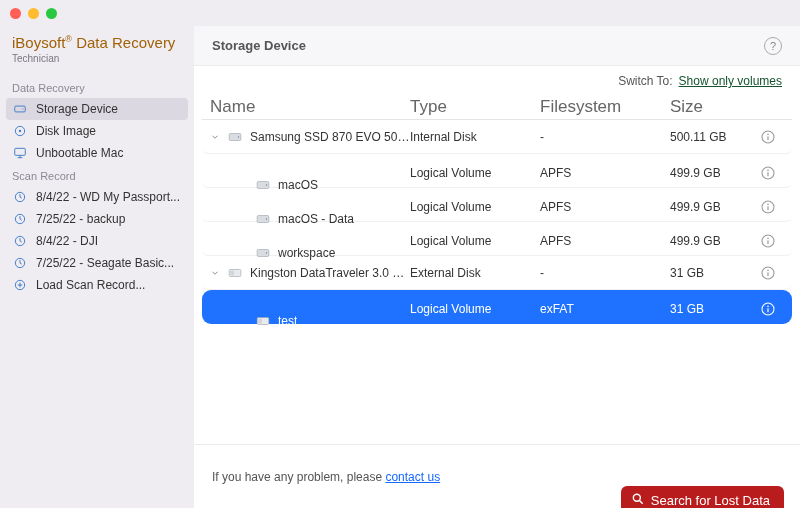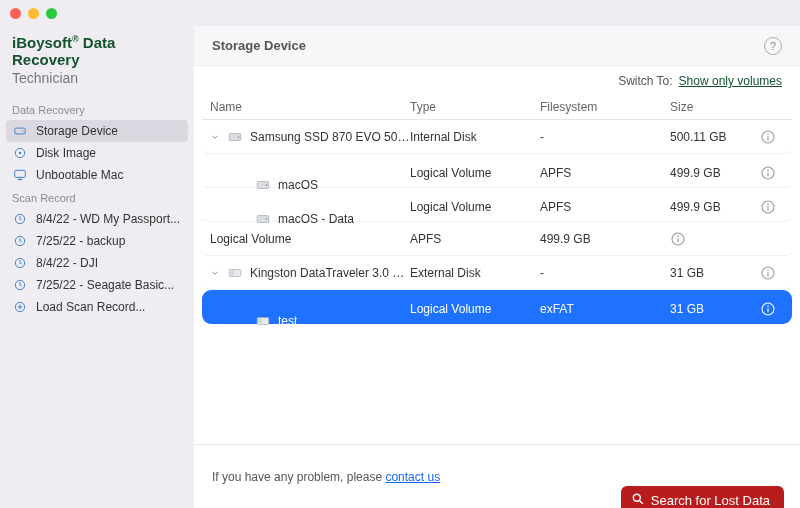--- a/index.html
+++ b/index.html
@@ -5,39 +5,39 @@
   * { box-sizing: border-box; margin: 0; padding: 0; }
   html, body { width: 800px; height: 508px; font-family: -apple-system, "Helvetica Neue", Arial, sans-serif; font-size: 12px; color: #333; background: #efedf2; overflow: hidden; }
   .titlebar { height: 26px; display: flex; align-items: center; padding: 0 10px; }
   .traffic { display: flex; gap: 7px; }
   .dot { width: 11px; height: 11px; border-radius: 50%; }
   .dot.red { background: #ff5f57; }
   .dot.yellow { background: #febc2e; }
   .dot.green { background: #28c840; }
   .app { display: flex; height: calc(100% - 26px); }
   .sidebar { width: 194px; background: #efedf2; padding: 2px 0 0 0; }
-  .brand { padding: 6px 12px 2px 12px; font-size: 15px; font-weight: 700; color: #14532d; }
+  .brand { padding: 6px 12px 2px 12px; font-size: 15px; font-weight: 400; color: #a16207; }
   .brand sup { font-size: 9px; }
-  .subbrand { padding: 0 12px 12px 12px; font-size: 14px; color: #7a7780; }
+  .subbrand { padding: 0 12px 12px 12px; font-size: 10px; color: #7a7780; }
   .section-label { padding: 6px 12px 4px 12px; font-size: 11px; color: #8c8994; }
   .nav-item { display: flex; align-items: center; gap: 8px; height: 22px; margin: 0 6px; padding: 0 6px; border-radius: 4px; font-size: 12px; color: #333; cursor: pointer; }
   .nav-item.active { background: #dcd8e2; }
   .nav-icon { width: 16px; height: 16px; display: flex; align-items: center; justify-content: center; flex: 0 0 16px; }
   .nav-icon svg { width: 14px; height: 14px; }
   .nav-text { flex: 1; white-space: nowrap; overflow: hidden; text-overflow: ellipsis; }
   .main { flex: 1; background: #fff; display: flex; flex-direction: column; border-top-left-radius: 0; }
   .header { height: 40px; display: flex; align-items: center; padding: 0 18px; border-bottom: 1px solid #ececec; background: #f7f7f9; }
   .header-title { font-size: 13px; font-weight: 600; color: #555; }
   .header-help { margin-left: auto; width: 18px; height: 18px; border-radius: 50%; border: 1.2px solid #aaa; color: #888; display: flex; align-items: center; justify-content: center; font-size: 11px; cursor: pointer; }
   .subheader { display: flex; align-items: center; justify-content: flex-end; padding: 8px 18px 6px 18px; font-size: 12px; }
   .switch-label { color: #555; margin-right: 6px; }
   .switch-link { color: #14532d; text-decoration: underline; cursor: pointer; }
   .table { flex: 1; padding: 0 8px 0 8px; overflow: hidden; }
   .thead, .row { display: grid; grid-template-columns: 200px 130px 130px 90px 20px; align-items: center; }
-  .thead { height: 26px; border-bottom: 1px solid #e4e4e4; color: #666; font-size: 12px; padding: 0 8px; }
+  .thead { height: 26px; border-bottom: 1px solid #e4e4e4; color: #666; font-size: 17px; padding: 0 8px; }
   .body .row { height: 34px; border-bottom: 1px solid #f0f0f0; padding: 0 8px; border-radius: 6px; cursor: pointer; }
   .body .row.selected { background: #1f72ff; color: #fff; border-bottom-color: transparent; border-radius: 9px; }
   .name-cell { display: flex; align-items: center; gap: 6px; min-width: 0; }
   .chev { width: 10px; height: 10px; display: inline-flex; align-items: center; justify-content: center; color: #777; }
   .chev.hidden { visibility: hidden; }
   .drive-icon { width: 18px; height: 14px; }
   .name-text { white-space: nowrap; overflow: hidden; text-overflow: ellipsis; }
   .info-icon { width: 16px; height: 16px; display: flex; align-items: center; justify-content: center; color: #9a9a9a; cursor: pointer; }
   .row.selected .info-icon { color: #fff; }
   .footer { height: 64px; border-top: 1px solid #ececec; display: flex; align-items: center; padding: 0 16px 0 18px; background: #fff; }
@@ -214,20 +214,33 @@
     <div>Logical Volume</div>
     <div>APFS</div>
     <div>499.9 GB</div>
     <div class="info-icon">
       <svg viewBox="0 0 24 24" width="16" height="16">
                 <use href="#svg-info"></use>
               </svg>
     </div>
           </div>
           <div class="row indent-1">
+    <div class="name-cell">
+      <span class="chev hidden">
+        <svg viewBox="0 0 24 24" width="10" height="10">
+                  <use href="#svg-chev-down"></use>
+                </svg>
+      </span>
+      <span class="drive-icon">
+        <svg viewBox="0 0 24 24" width="18" height="14">
+                  <use href="#svg-drive"></use>
+                </svg>
+      </span>
+      <span class="name-text">workspace</span>
+    </div>
     <div>Logical Volume</div>
     <div>APFS</div>
     <div>499.9 GB</div>
     <div class="info-icon">
       <svg viewBox="0 0 24 24" width="16" height="16">
                 <use href="#svg-info"></use>
               </svg>
     </div>
           </div>
           <div class="row indent-0">

